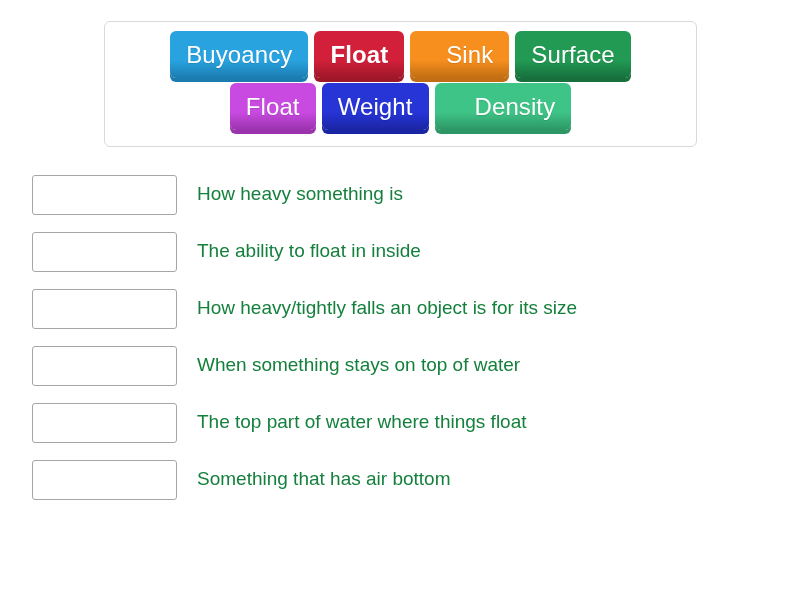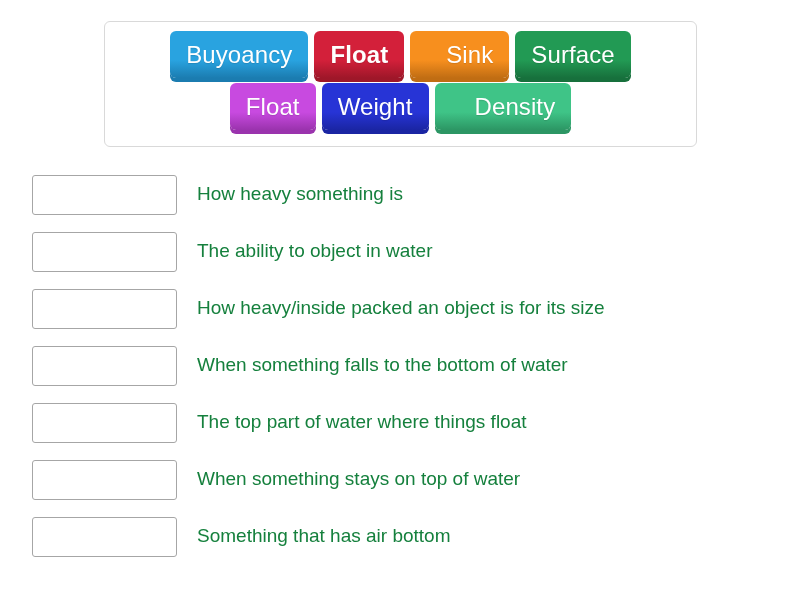--- a/index.html
+++ b/index.html
@@ -135,35 +135,31 @@
   </div>
 </div>
 
 <div class="rows">
   <div class="def-row">
     <div class="drop-slot"></div>
     <div class="def-text">How heavy something is</div>
   </div>
   <div class="def-row">
     <div class="drop-slot"></div>
-    <div class="def-text">The ability to object in water</div>
+    <div class="def-text">The ability to float in inside</div>
   </div>
   <div class="def-row">
     <div class="drop-slot"></div>
-    <div class="def-text">How heavy/inside packed an object is for its size</div>
+    <div class="def-text">How heavy/tightly falls an object is for its size</div>
   </div>
   <div class="def-row">
     <div class="drop-slot"></div>
-    <div class="def-text">When something falls to the bottom of water</div>
+    <div class="def-text">When something stays on top of water</div>
   </div>
   <div class="def-row">
     <div class="drop-slot"></div>
     <div class="def-text">The top part of water where things float</div>
-  </div>
-  <div class="def-row">
-    <div class="drop-slot"></div>
-    <div class="def-text">When something stays on top of water</div>
   </div>
   <div class="def-row">
     <div class="drop-slot"></div>
     <div class="def-text">Something that has air bottom</div>
   </div>
 </div>
 
 </body></html>

